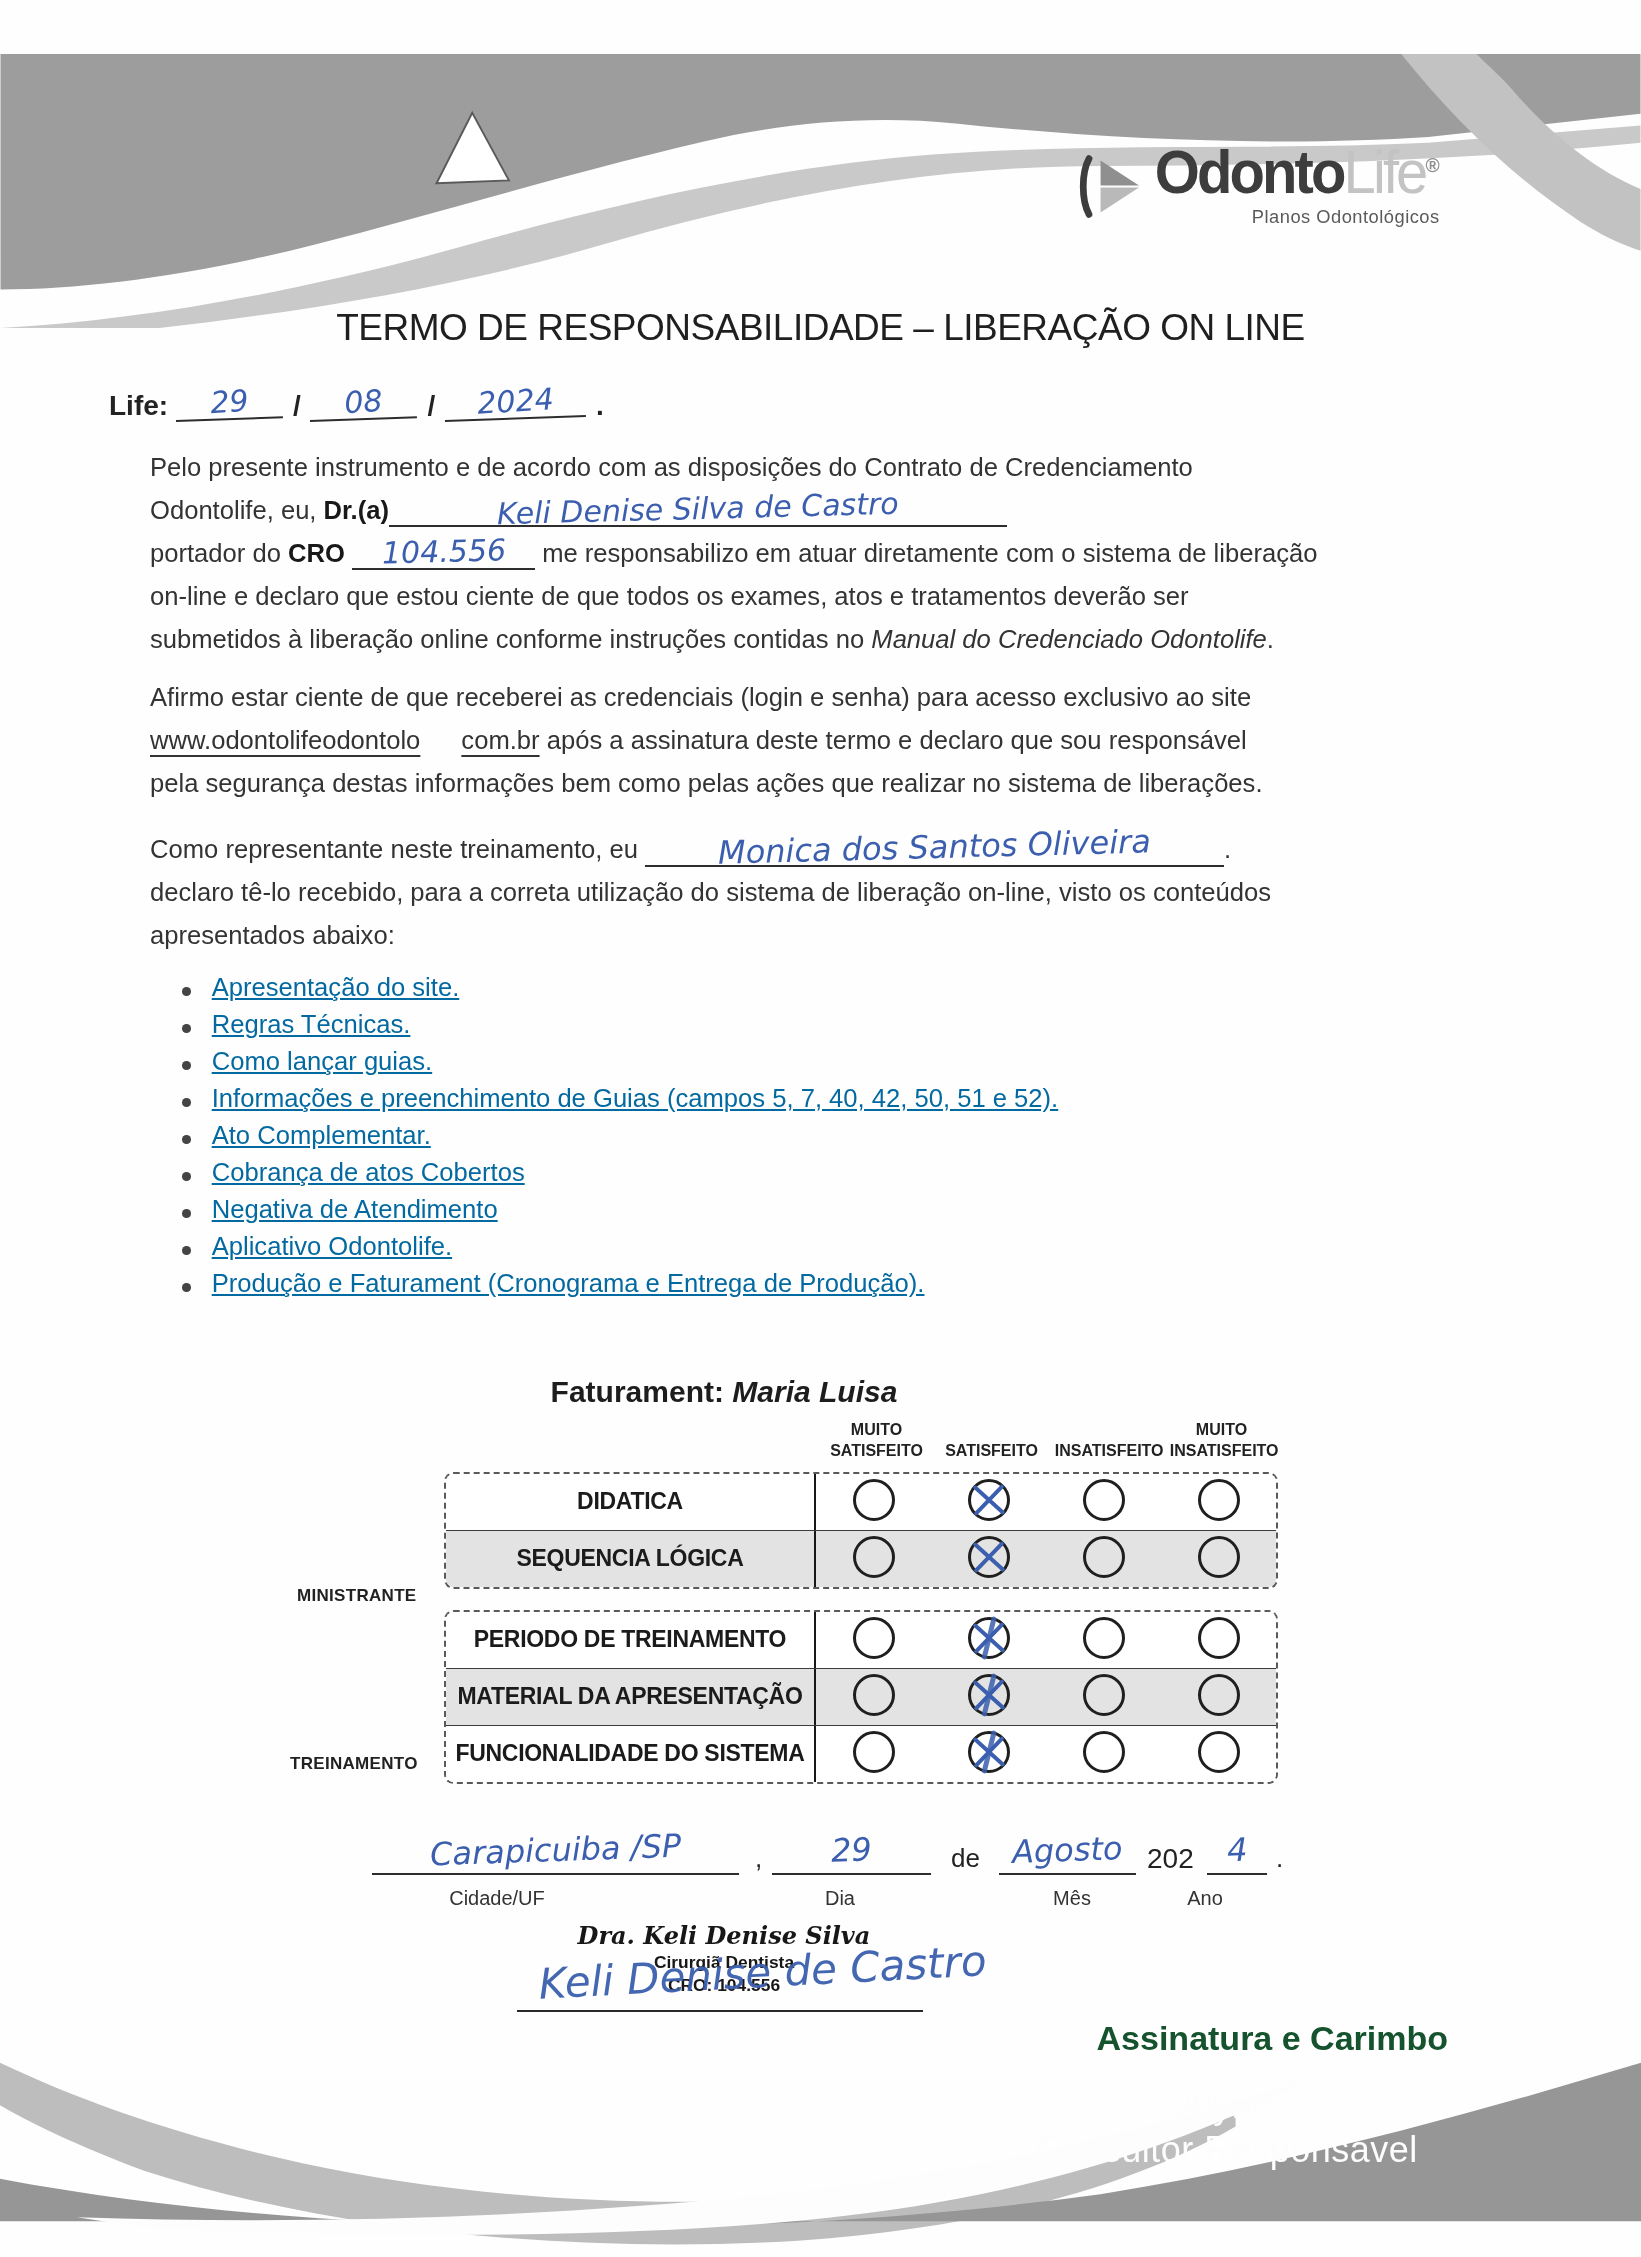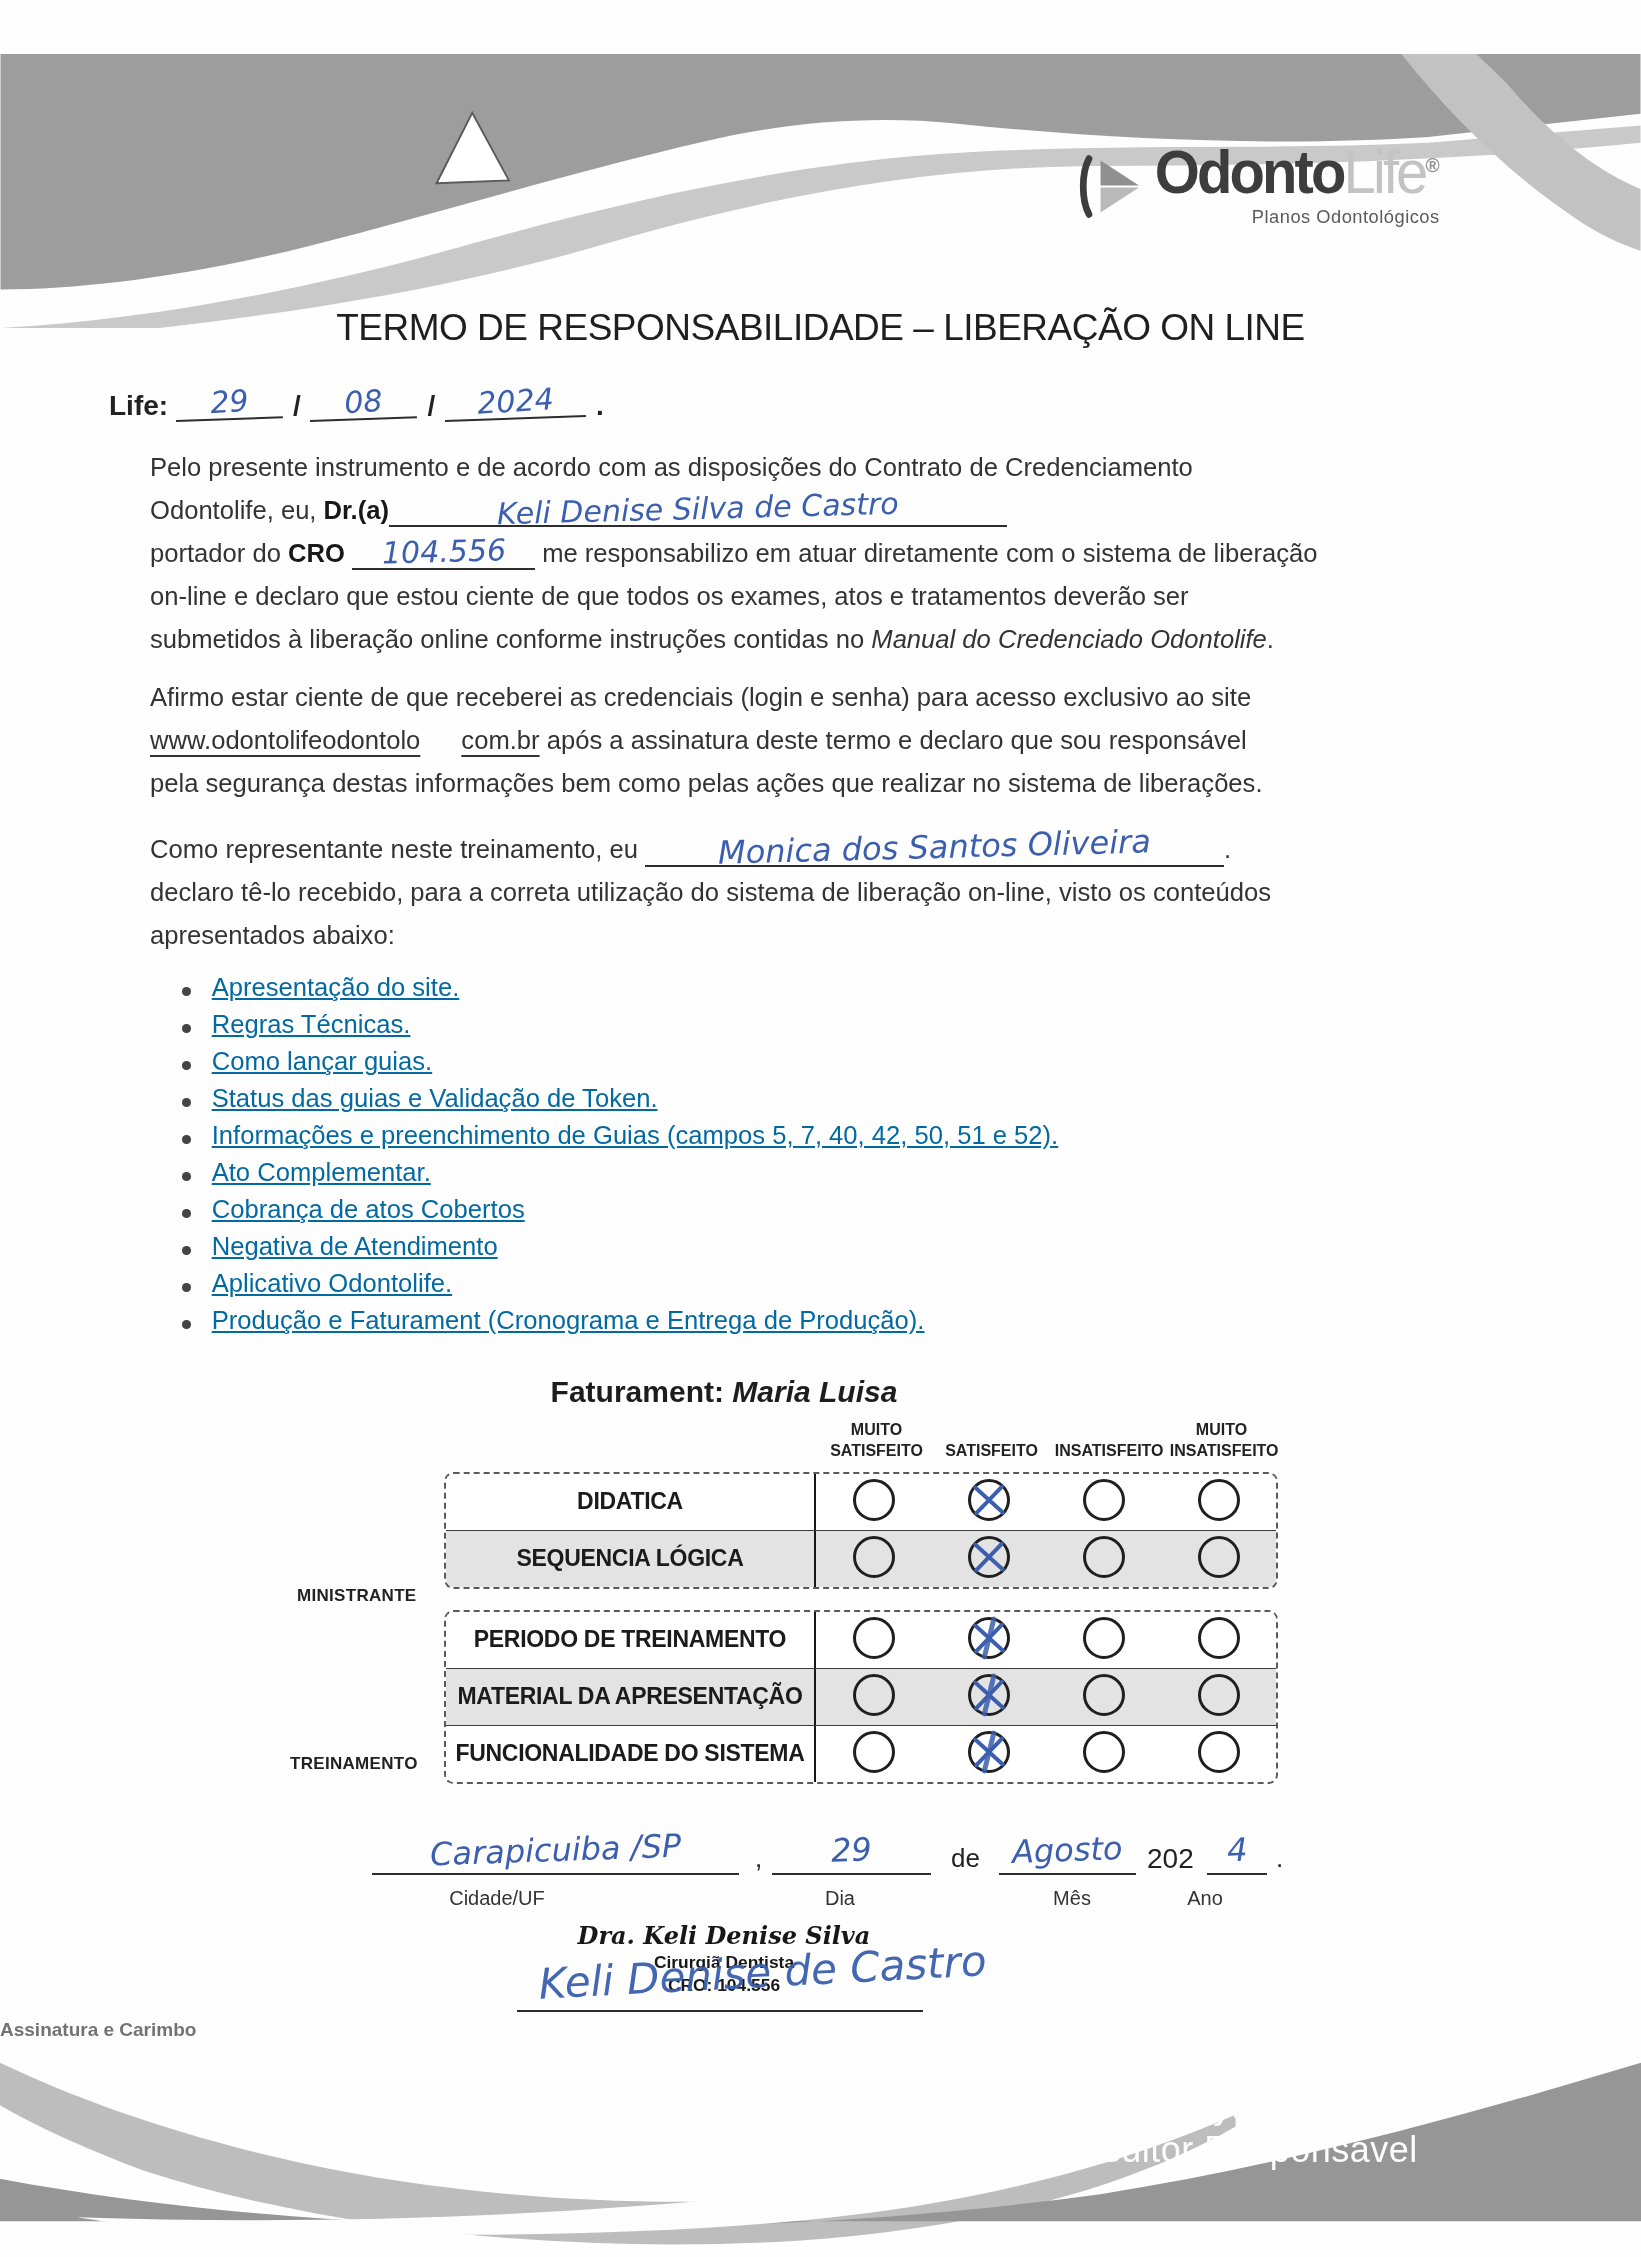--- a/index.html
+++ b/index.html
@@ -99,22 +99,22 @@
   .fl-year{left:1176px;width:58px;text-align:center;}
 
   
   .stamp{top:1921px;left:0;width:1448px;text-align:center;color:#171717;}
   .stamp-l1{font-family:"DejaVu Serif",serif;font-weight:bold;font-style:italic;font-size:24px;}
   .stamp-l2{font-weight:bold;font-size:17.4px;margin-top:1.9px;}
   .stamp-l3{font-weight:bold;font-size:17.4px;margin-top:1.9px;}
   .sig{position:absolute;left:492px;top:27px;width:541px;text-align:center;
        font-size:42px;transform:rotate(-3deg);opacity:.95;white-space:nowrap;}
   .sig-line{position:absolute;left:517px;top:89px;width:406px;border-bottom:2.4px solid #2a2a2a;}
-  .stamp-caption{position:absolute;left:0;top:98px;width:1448px;text-align:left;
-                 font-weight:bold;font-size:19px;color:#737373;}
+  .stamp-caption{position:absolute;left:0;top:98px;width:1448px;text-align:right;
+                 font-weight:bold;font-size:34px;color:#14532d;}
 
   
   .banner-text{top:2084px;left:985px;width:483px;text-align:center;color:#fdfdfd;
                font-size:36px;line-height:1.22;letter-spacing:0.5px;}
 </style>
 </head>
 <body>
 
 <div class="page">
 
@@ -176,24 +176,20 @@
         <span class="dot"></span>
         <span>Apresentação do site.</span>
       </div>
     <div class="titem">
         <span class="dot"></span>
         <span>Regras Técnicas.</span>
       </div>
     <div class="titem">
         <span class="dot"></span>
         <span>Como lançar guias.</span>
-      </div>
-    <div class="titem">
-        <span class="dot"></span>
-        <span>Status das guias e Validação de Token.</span>
       </div>
     <div class="titem">
         <span class="dot"></span>
         <span>Informações e preenchimento de Guias (campos 5, 7, 40, 42, 50, 51 e 52).</span>
       </div>
     <div class="titem">
         <span class="dot"></span>
         <span>Ato Complementar.</span>
       </div>
     <div class="titem">

